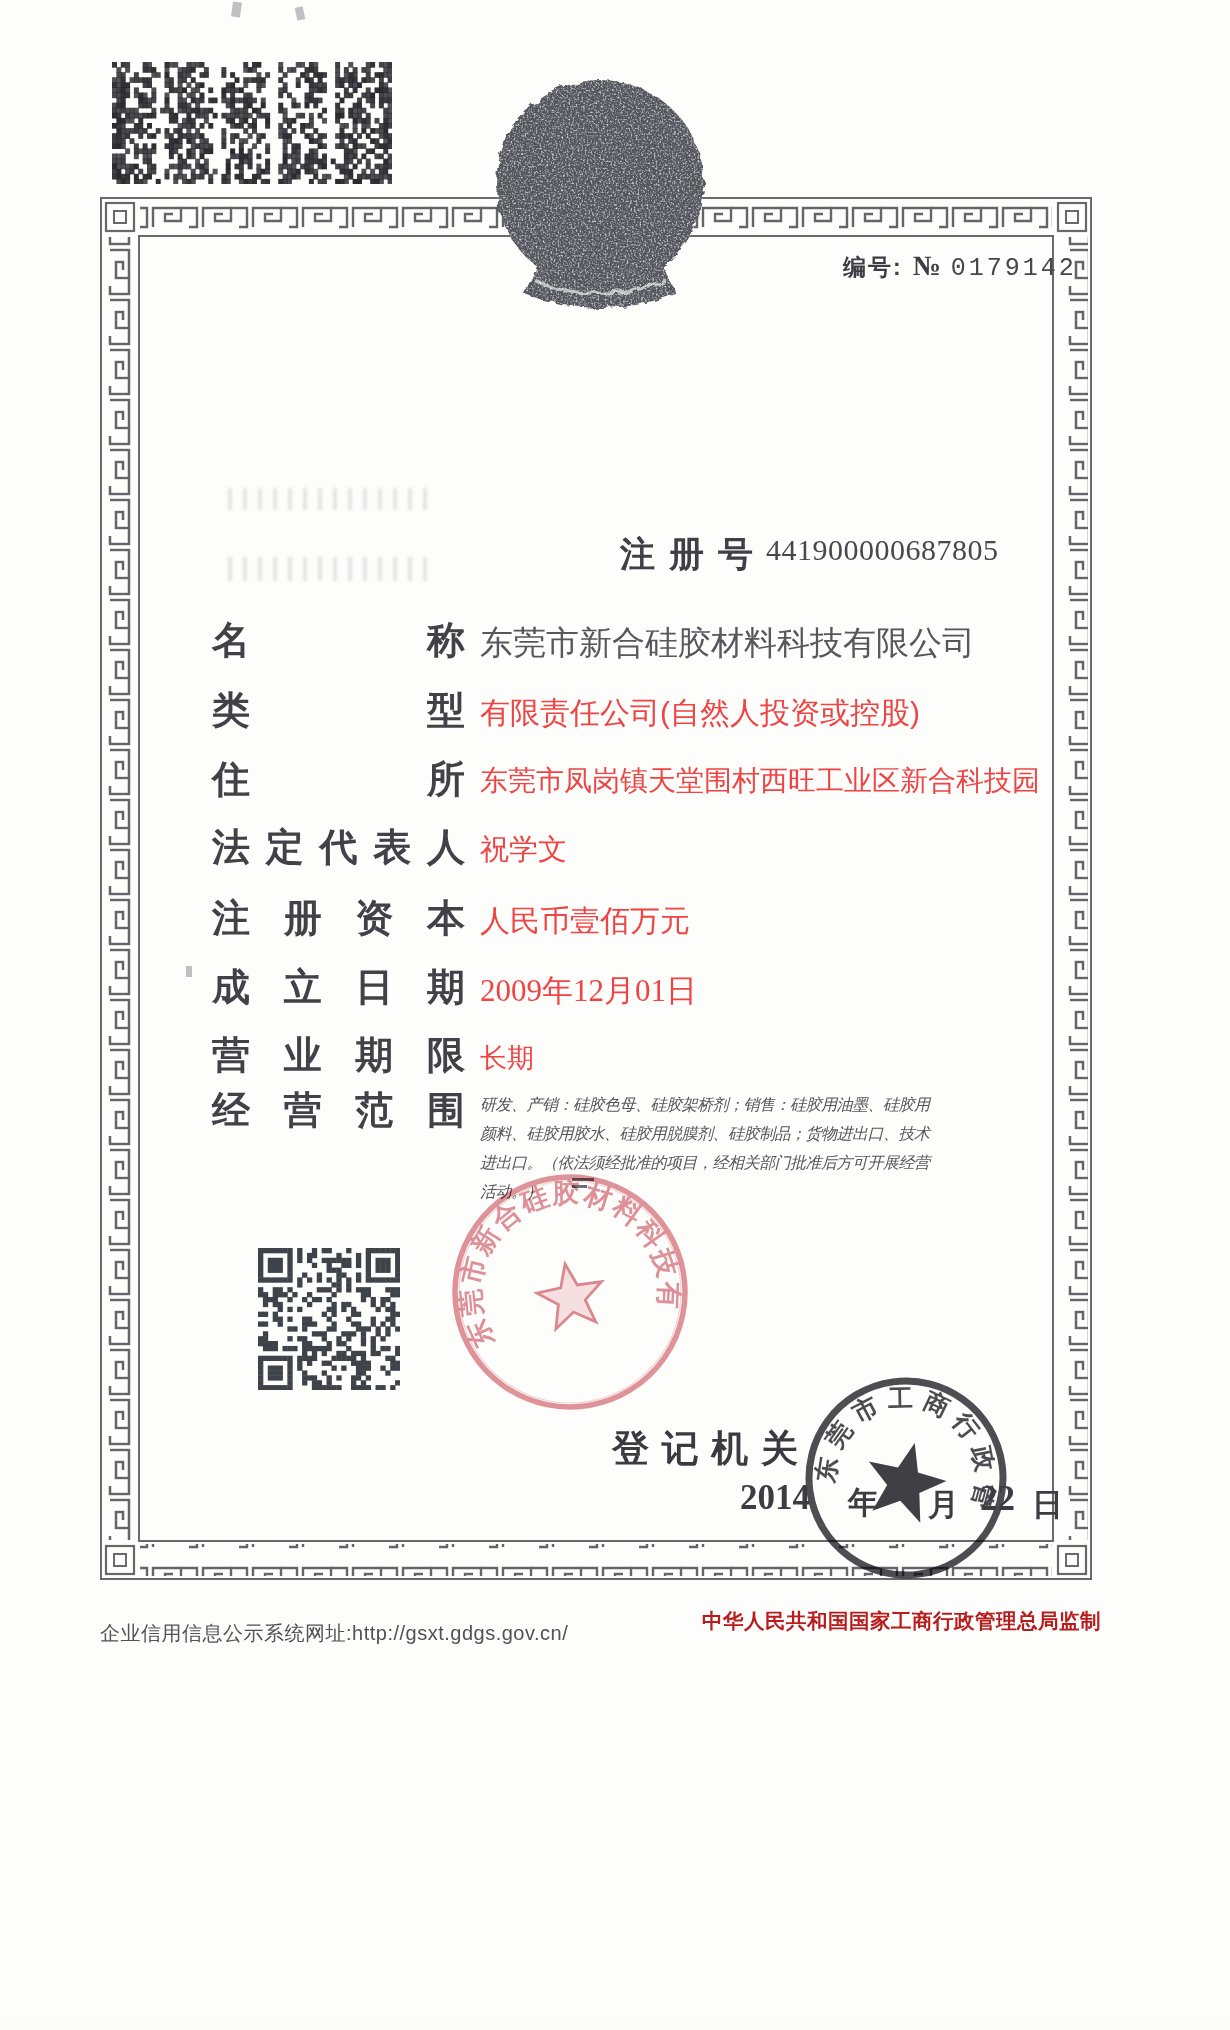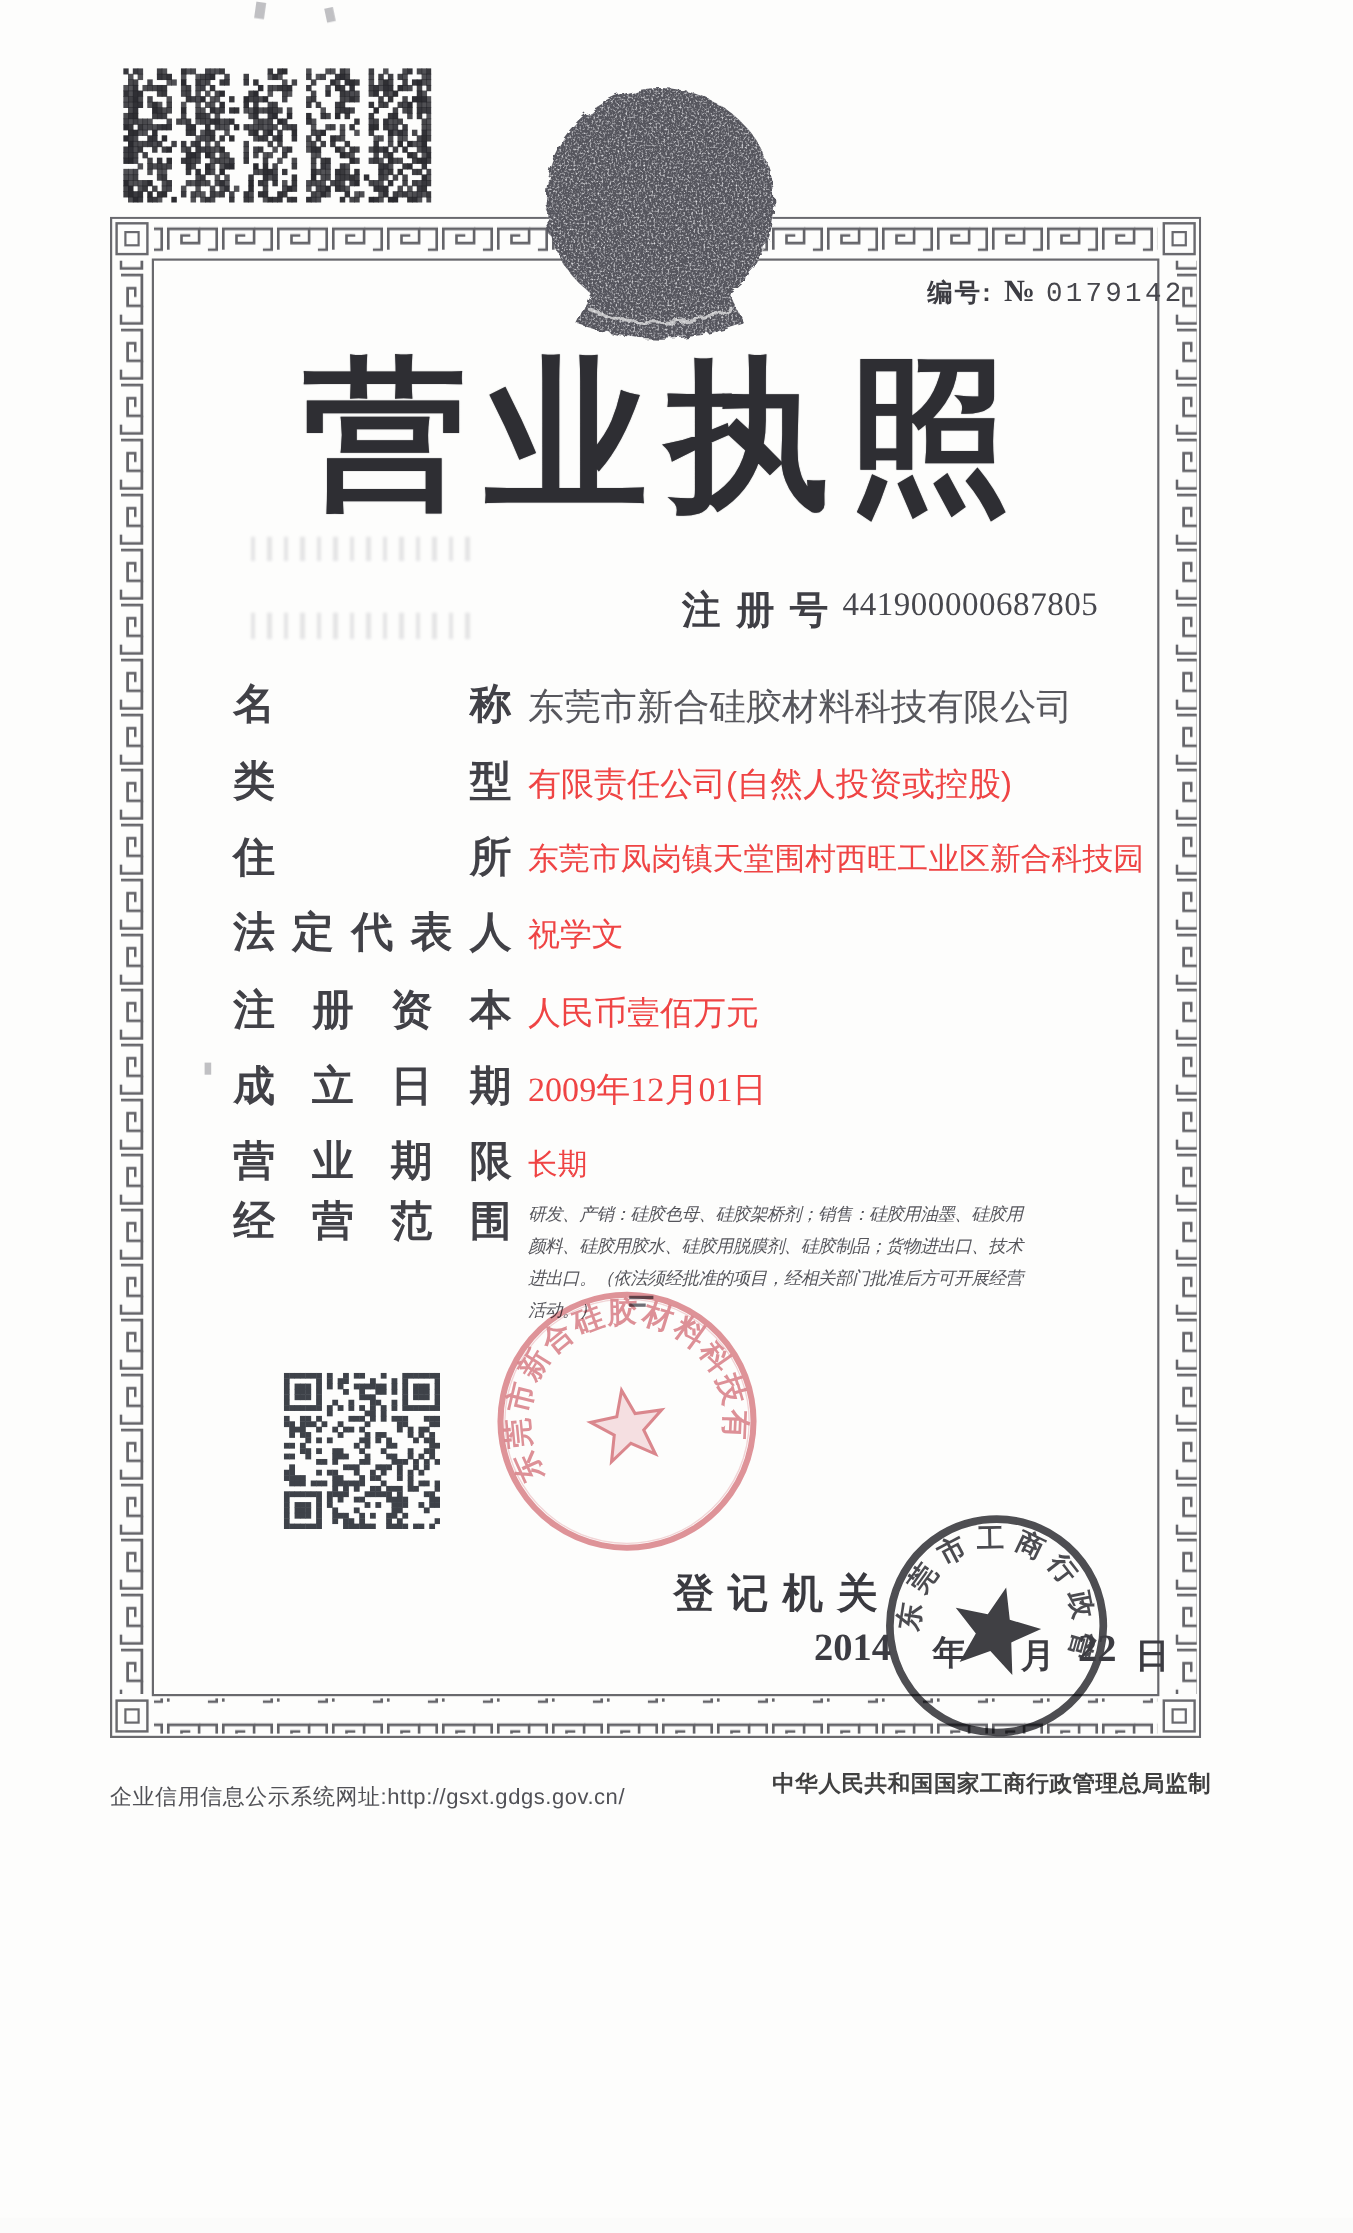--- a/index.html
+++ b/index.html
@@ -37,21 +37,21 @@
   .scope-lines{position:absolute;left:268px;top:5px;width:560px;}
   .scope-lines .sline{font-size:16px;line-height:29px;color:#55555b;white-space:nowrap;letter-spacing:-0.5px;font-style:italic;}
 
   
   .registrar{left:612px;top:1424px;width:186px;font-size:37px;font-weight:600;color:#3a3a40;}
   .dpart{font-size:31px;color:#3c3c42;z-index:9;font-weight:600;}
   .dnum{font-family:"Liberation Serif",serif;font-weight:700;font-size:35px;}
 
   
   .footer-left{left:100px;top:1608px;font-size:20px;color:#515156;letter-spacing:.5px;margin-top:12px;}
-  .footer-right{left:702px;top:1607px;font-size:20.5px;color:#404040;font-weight:600;letter-spacing:.5px;}
+  .footer-right{left:702px;top:1607px;font-size:20.5px;color:#b91c1c;font-weight:600;letter-spacing:.5px;}
 
   
   .stamp{mix-blend-mode:multiply;}
   .ghost{filter:blur(1.6px);opacity:.16;
          background:repeating-linear-gradient(90deg,rgba(60,60,75,.8) 0 4px,transparent 4px 15px);}
   .speck{background:#8f8f96;opacity:.55;filter:blur(.6px);}
   .scribble div{height:3px;background:#54545c;margin-bottom:4px;opacity:.85;}
 </style>
 </head>
 <body>
@@ -891,21 +891,20 @@
     </g>
     <path d="M58 212 Q122 236 188 210" stroke="#efefef" stroke-width="3" fill="none" opacity="0.7" filter="url(#rough)"></path>
   </svg>
 
   <div class="abs serial">
     <span class="s-label">编号:</span>
     <span class="s-no">№</span>
     <span class="s-num">0179142</span>
   </div>
 
-  <div class="abs title">营业执照</div>
 
   <div class="abs regline-label" style="display: flex; justify-content: space-between;">
       <span>注</span>
       <span>册</span>
       <span>号</span>
     </div>
   <div class="abs regline-value">441900000687805</div>
 
   <div class="row" style="top:615px">
     <div class="lab" style="display: flex; justify-content: space-between;">

